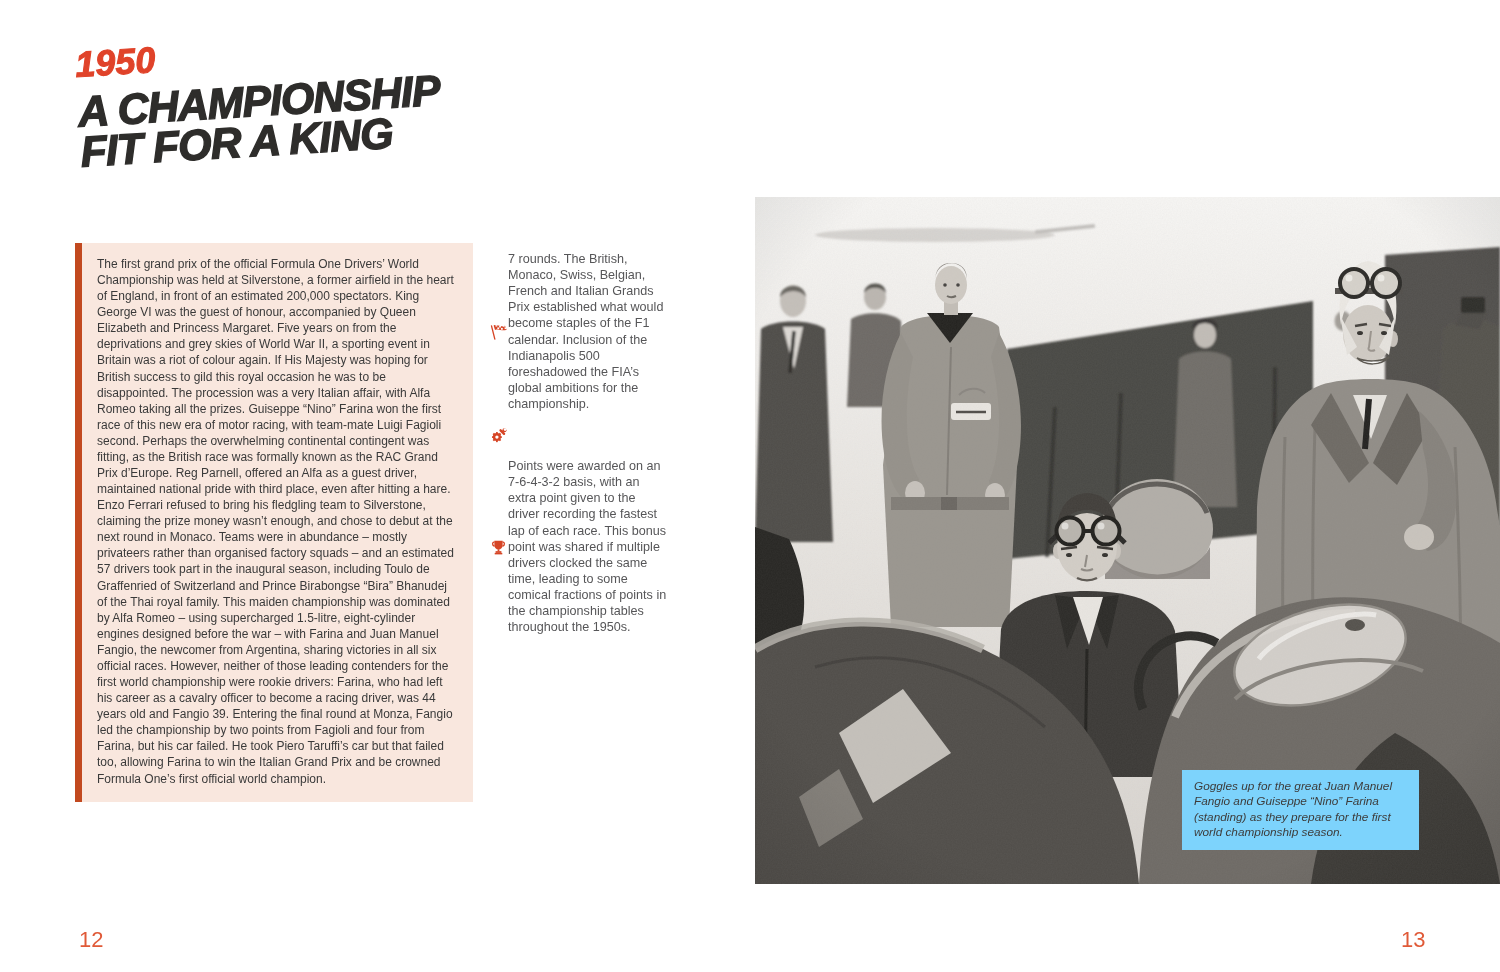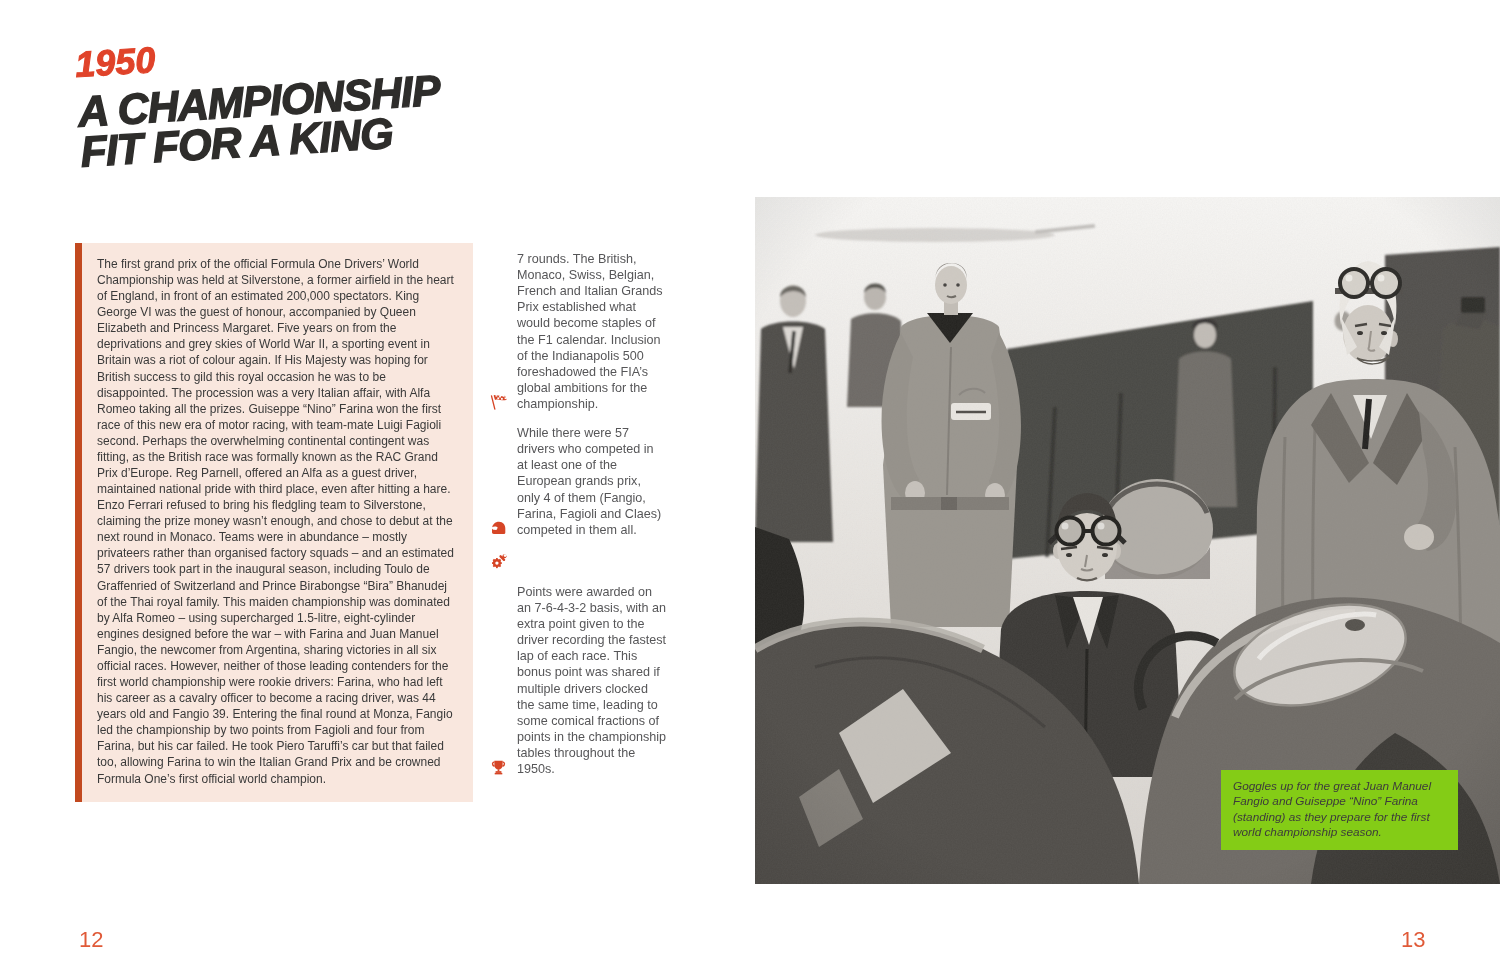--- a/index.html
+++ b/index.html
@@ -15,30 +15,30 @@
   .champs{position:absolute;left:79px;top:184px;font-size:15px;line-height:1.58;color:#9b9997;}
   .champs strong{color:#3b3b3b;font-weight:700;margin-left:4px;}
 
   
   .article-box{position:absolute;left:75px;top:243px;width:398px;background:#f9e7de;
                border-left:7px solid #c2491f;box-sizing:border-box;padding:13px 13px 15px 15px;}
   .article-box p{margin:0;font-size:12px;line-height:1.34;color:#3a3a3a;}
 
   
   .facts{position:absolute;left:489px;top:251px;width:178px;}
-  .fact{display:flex;gap:9px;margin-bottom:13px;align-items:flex-end;}
+  .fact{display:flex;margin-bottom:13px;align-items:center;}
   .fact-icon{flex:none;width:19px;height:19px;margin-top:1px;}
   .fact-icon svg{width:19px;height:19px;display:block;}
   .fact p{margin:0;font-size:12.6px;line-height:1.28;color:#565658;}
 
   
   .photo{position:absolute;left:755px;top:197px;width:745px;height:687px;margin:0;}
   .photo svg.scene{display:block;width:745px;height:687px;}
-  .photo-caption{position:absolute;left:466px;top:573px;width:237px;box-sizing:border-box;
-                 background:#84cc16;padding:9px 11px 10px 12px;font-size:11.8px;line-height:1.3;
+  .photo-caption{position:absolute;left:427px;top:573px;width:237px;box-sizing:border-box;
+                 background:#7dd3fc;padding:9px 11px 10px 12px;font-size:11.8px;line-height:1.3;
                  font-style:italic;color:#3d3c3b;}
 
   
   .pageno{position:absolute;top:927px;font-size:22px;color:#e05a38;}
   .pageno.left{left:79px;}
   .pageno.right{left:1401px;text-align:right;}
 </style>
 </head>
 <body>
 
@@ -75,29 +75,20 @@
             <rect x="17.4" y="2.6" width="2.3" height="2.3"></rect>
               <rect x="10.5" y="5.6" width="2.3" height="2.3"></rect>
             <rect x="15.1" y="6.2" width="2.3" height="2.3"></rect>
               <rect x="19.7" y="5.4" width="2.3" height="2.3"></rect>
           </g>
         </svg>
       </span>
       <p>7 rounds. The British, Monaco, Swiss, Belgian, French and Italian Grands Prix established what would become staples of the F1 calendar. Inclusion of the Indianapolis 500 foreshadowed the FIA’s global ambitions for the championship.</p>
     </div>
 
-    <div class="fact">
-      <span class="fact-icon">
-        <svg viewBox="0 0 24 24">
-          <path d="M3.8,12.2 C3.8,6.8 7.8,3.4 12.6,3.4 C17.6,3.4 20.6,7.2 20.6,12.2 L20.6,16.9 C20.6,18.1 19.9,18.8 18.7,18.8 L6,18.8 C4.7,18.8 3.8,18 3.8,16.7 Z" fill="#d64526"></path>
-          <path d="M3.9,10.2 C6.6,9.1 9.8,9.3 10.9,10.8 L9.9,13.6 C7.2,14.1 5,13.5 3.9,12.6 Z" fill="#ffffff"></path>
-        </svg>
-      </span>
-      <p>While there were 57 drivers who competed in at least one of the European grands prix, only 4 of them (Fangio, Farina, Fagioli and Claes) competed in them all.</p>
-    </div>
 
     <div class="fact">
       <span class="fact-icon">
         <svg viewBox="0 0 24 24">
           <g fill="#d64526">
             <circle cx="10" cy="14" r="5.1"></circle>
             <rect x="8.9" y="7.6" width="2.2" height="2.6"></rect>
               <rect x="8.9" y="17.8" width="2.2" height="2.6"></rect>
             <rect x="3.8" y="12.9" width="2.6" height="2.2"></rect>
               <rect x="13.6" y="12.9" width="2.6" height="2.2"></rect>

